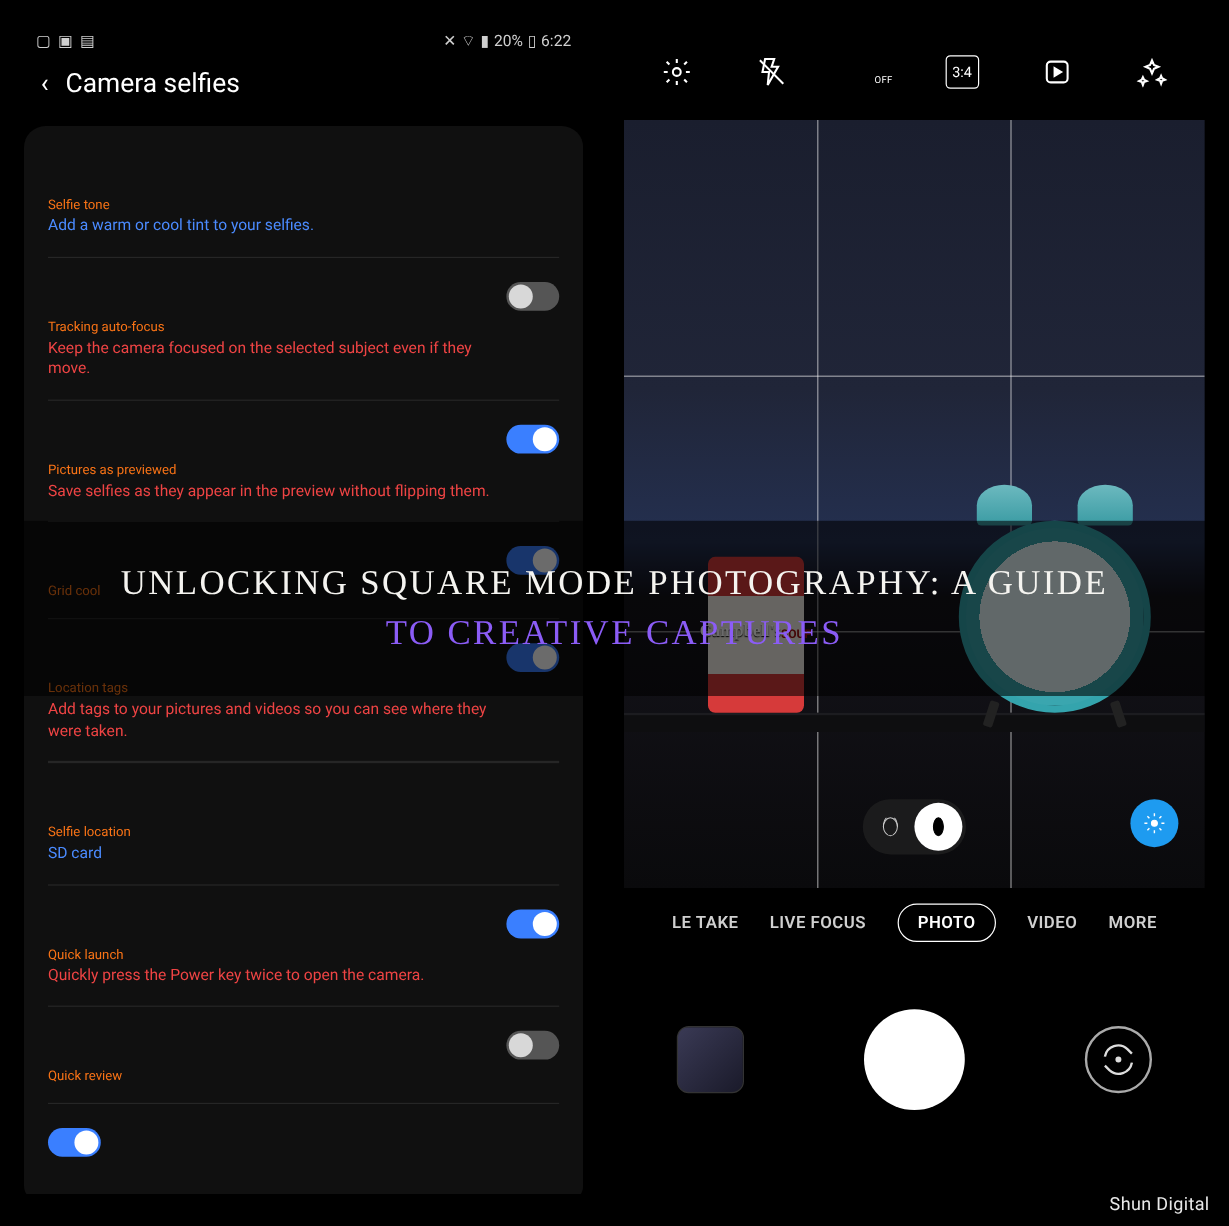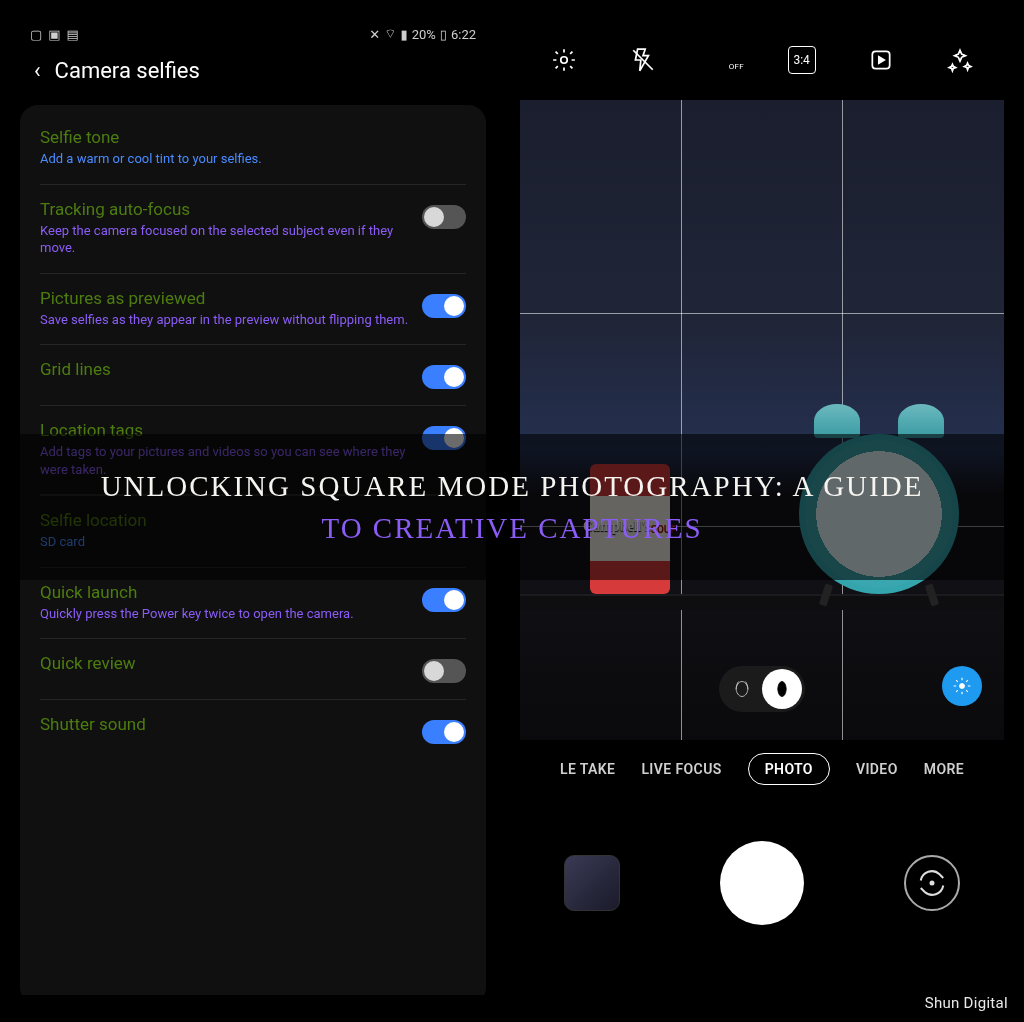--- a/index.html
+++ b/index.html
@@ -47,22 +47,22 @@
     background: #101010;
     border-top-left-radius: 18px;
     border-top-right-radius: 18px;
     padding: 8px 0;
     height: calc(100% - 92px);
     overflow: hidden;
   }
   .setting { padding: 14px 20px 16px 20px; }
   .setting .row { display:flex; justify-content:space-between; align-items:flex-start; gap:12px; }
   .setting .txt { flex:1; }
-  .setting .stitle { font-size: 17px; color: #4d7c0f; }
-  .setting .sdesc  { font-size: 13px; color: #8b5cf6; margin-top:3px; line-height:1.35; }
+  .setting .stitle { font-size: 11px; color: #f97316; margin-top: 37px; }
+  .setting .sdesc  { font-size: 13px; color: #ef4444; margin-top:3px; line-height:1.35; }
   .setting .sdesc.link { color: #4b8bff; }
   .divider { height:1px; background:#262626; margin:0 20px; }
 
   
   .toggle {
     width: 44px; height: 24px; border-radius: 12px;
     position: relative; flex-shrink:0; margin-top:6px;
   }
   .toggle .knob {
     width: 20px; height: 20px; border-radius: 50%;
@@ -235,21 +235,21 @@
           </div>
           <div class="toggle on">
             <div class="knob"></div>
           </div>
         </div>
       </div>
       <div class="divider"></div>
       <div class="setting">
         <div class="row">
           <div class="txt">
-            <div class="stitle">Grid lines</div>
+            <div class="stitle">Grid cool</div>
           </div>
           <div class="toggle on">
             <div class="knob"></div>
           </div>
         </div>
       </div>
       <div class="divider"></div>
       <div class="setting">
         <div class="row">
           <div class="txt">
@@ -290,23 +290,20 @@
             <div class="stitle">Quick review</div>
           </div>
           <div class="toggle off">
             <div class="knob"></div>
           </div>
         </div>
       </div>
       <div class="divider"></div>
       <div class="setting">
         <div class="row">
-          <div class="txt">
-            <div class="stitle">Shutter sound</div>
-          </div>
           <div class="toggle on">
             <div class="knob"></div>
           </div>
         </div>
       </div>
     </div>
 </div>
 
 <div class="card right-card">
 

